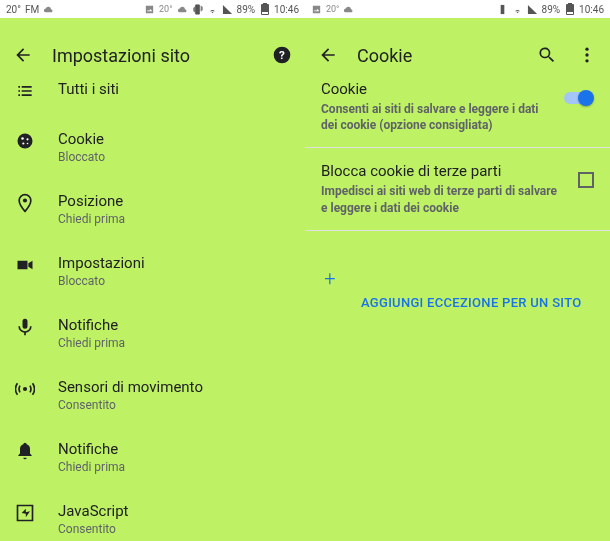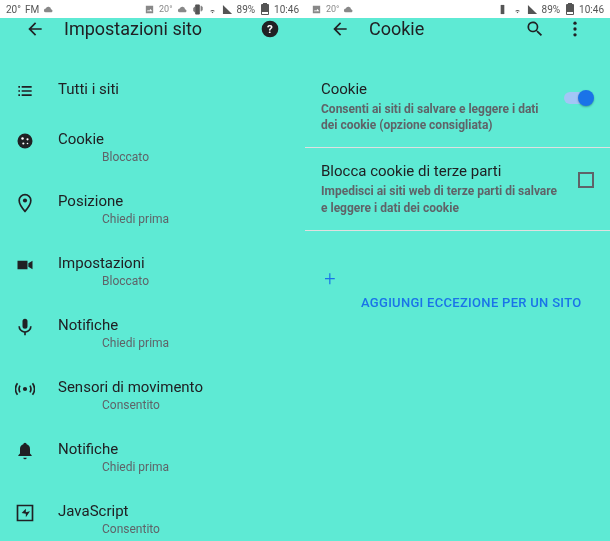--- a/index.html
+++ b/index.html
@@ -7,21 +7,21 @@
       font-family: Roboto, -apple-system, BlinkMacSystemFont, "Segoe UI", Arial, sans-serif;
       background: #fff;
       display: flex;
       width: 610px;
       height: 541px;
       overflow: hidden;
     }
     .screen {
       width: 305px;
       height: 541px;
-      background: #5eead4;
+      background: #bef264;
       display: flex;
       flex-direction: column;
       border-right: 0;
     }
     .statusbar {
       height: 18px;
       display: flex;
       justify-content: space-between;
       align-items: center;
       padding: 0 6px;
@@ -37,22 +37,22 @@
     .statusbar .sb-icon {
       width: 11px;
       height: 11px;
       display: inline-flex;
       align-items: center;
       justify-content: center;
     }
     .appbar {
       height: 48px;
       display: flex;
-      align-items: flex-start;
-      padding: 0 24px;
+      align-items: flex-end;
+      padding: 0 12px;
       gap: 18px;
     }
     .appbar .title {
       flex: 1;
       font-size: 18px;
       color: #202124;
       font-weight: 400;
     }
     .appbar .icon-btn {
       width: 22px;
@@ -88,21 +88,20 @@
       flex-direction: column;
       gap: 2px;
     }
     .list-item .primary {
       font-size: 15px;
       color: #202124;
     }
     .list-item .secondary {
       font-size: 12px;
       color: #5f6368;
-      margin-left: 44px;
     }
     .setting-row {
       padding: 14px 16px;
       display: flex;
       align-items: flex-start;
       gap: 12px;
     }
     .setting-row .texts {
       flex: 1;
     }

